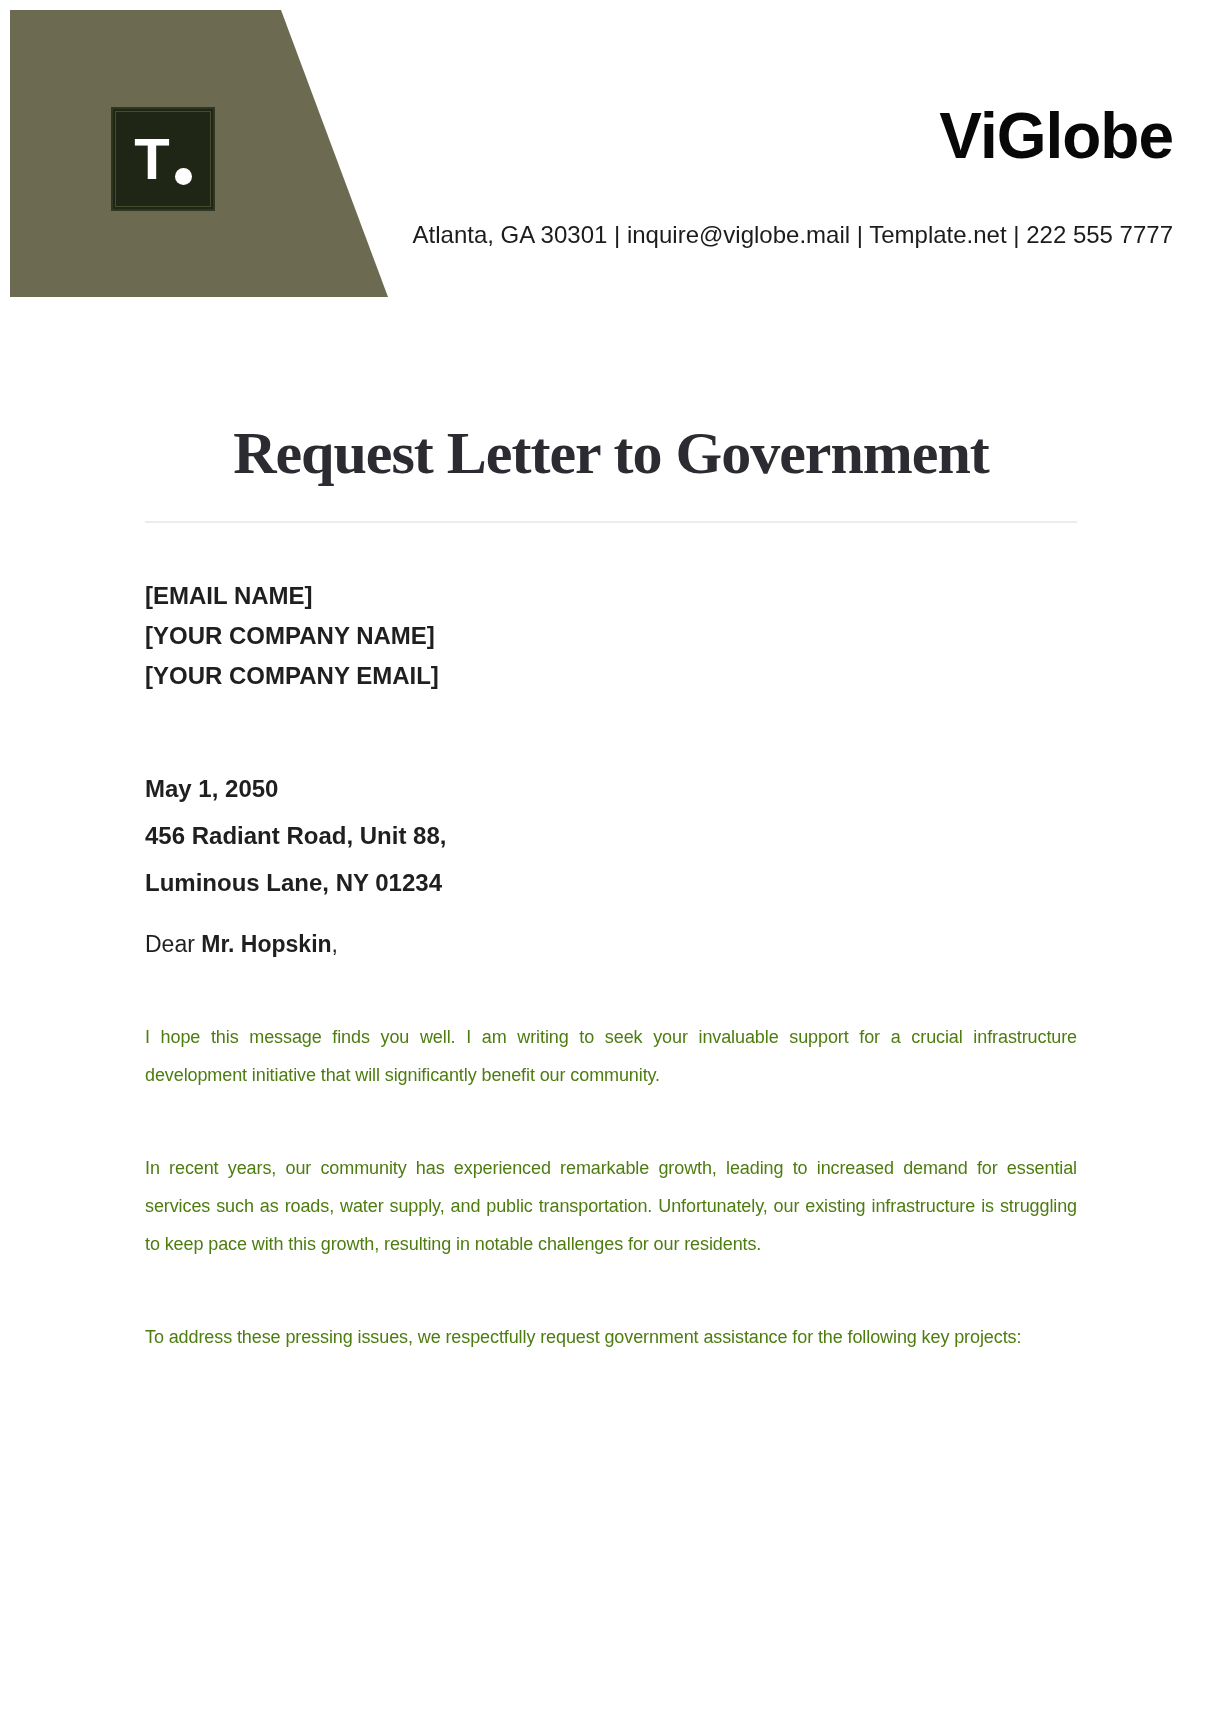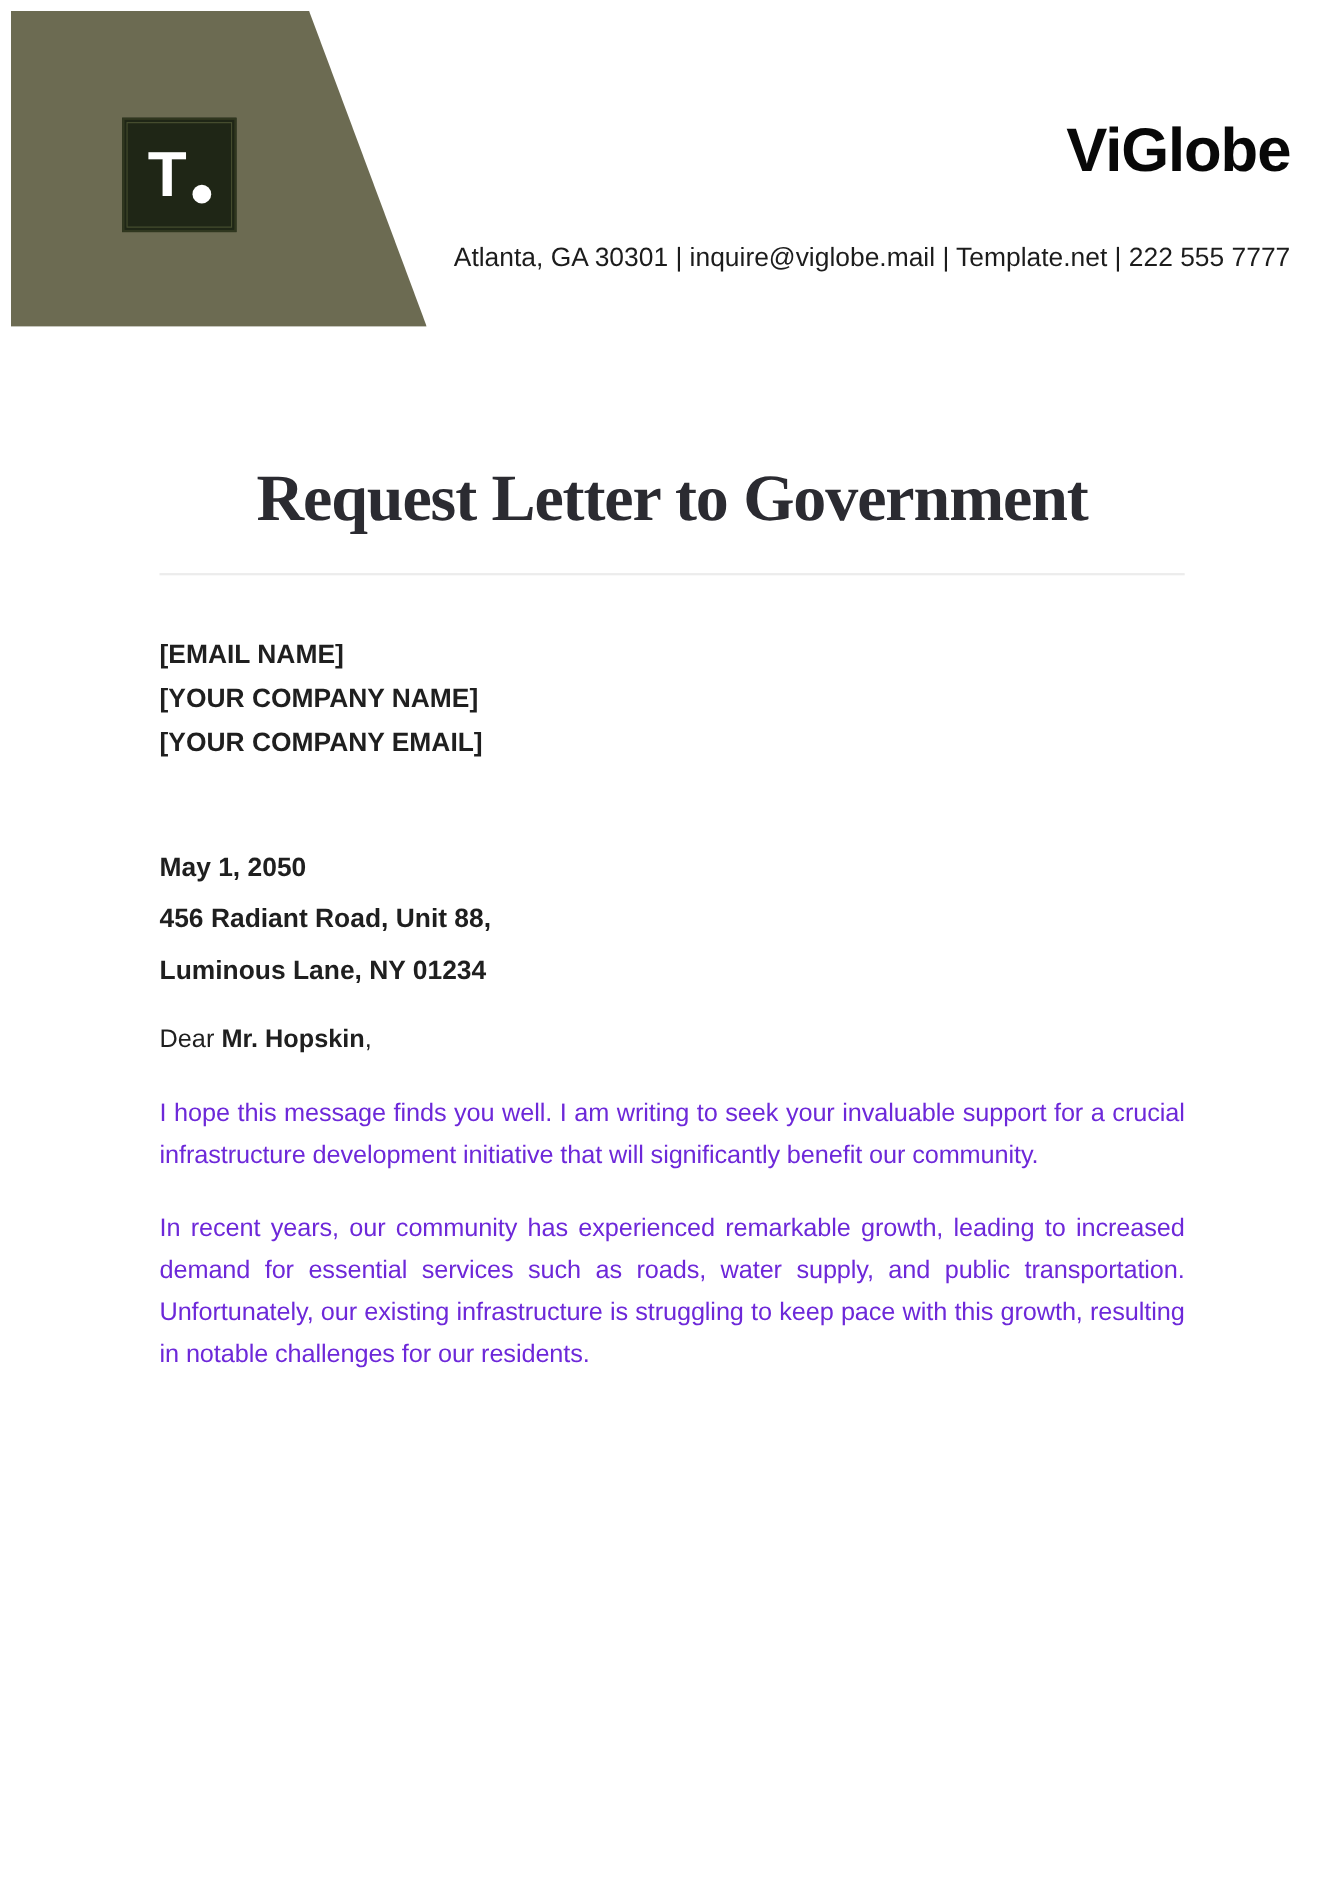--- a/index.html
+++ b/index.html
@@ -43,21 +43,21 @@
     display: inline-block;
     width: 17px; height: 17px;
     background: #ffffff;
     border-radius: 50%;
     margin: 0 0 3px 4px;
   }
 
   .brand-name {
     position: absolute;
     top: 103px; right: 47px;
-    font-size: 56px;
+    font-size: 64px;
     line-height: 66px;
     font-weight: 800;
     letter-spacing: -1px;
     color: #080808;
     white-space: nowrap;
   }
   .contact-line {
     position: absolute;
     top: 220px; right: 47px;
     font-size: 24px;
@@ -98,26 +98,26 @@
   .bold { font-weight: 700; }
 
   .sender-line      { margin-top: 3px; }
   .sender-line.first{ margin-top: 54px; }
   .date-line        { margin-top: 76px; }
   .recipient-name   { margin-top: 53px; }
   .recipient-line   { margin-top: 10px; }
   .salutation       { margin-top: 25px; font-size: 23px; }
 
   .para {
-    margin-top: 29px;
-    font-size: 23px;
+    margin-top: 55px;
+    font-size: 18px;
     line-height: 38px;
     text-align: justify;
     letter-spacing: -0.1px;
-    color: #6d28d9;
+    color: #4d7c0f;
   }
   .para.last-left { text-align-last: left; }
 </style>
 </head>
 <body>
 
 <div class="page">
 
   <div class="accent-shape">
     <div class="logo-box">
@@ -142,15 +142,16 @@
 
     <div class="line bold date-line">May 1, 2050</div>
 
     <div class="line bold recipient-line">456 Radiant Road, Unit 88,</div>
     <div class="line bold recipient-line">Luminous Lane, NY 01234</div>
 
     <div class="line salutation"><span>Dear </span><span class="bold">Mr. Hopskin</span><span>,</span></div>
 
     <p class="para">I hope this message finds you well. I am writing to seek your invaluable support for a crucial infrastructure development initiative that will significantly benefit our community.</p>
     <p class="para">In recent years, our community has experienced remarkable growth, leading to increased demand for essential services such as roads, water supply, and public transportation. Unfortunately, our existing infrastructure is struggling to keep pace with this growth, resulting in notable challenges for our residents.</p>
+    <p class="para last-left">To address these pressing issues, we respectfully request government assistance for the following key projects:</p>
 
   </div>
 </div>
 
 </body></html>

